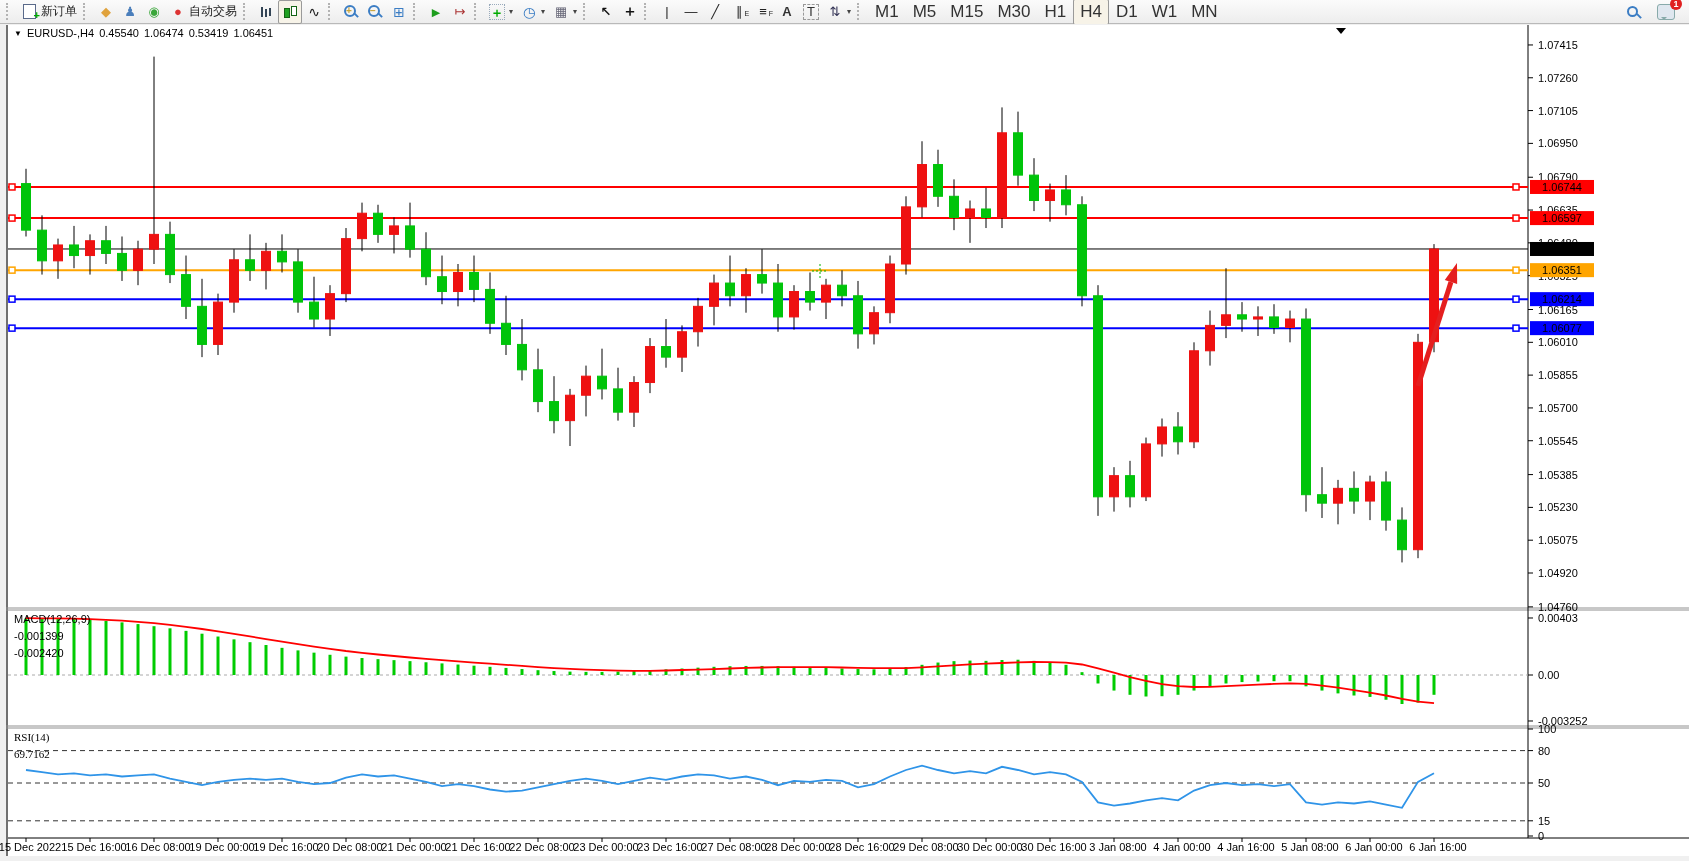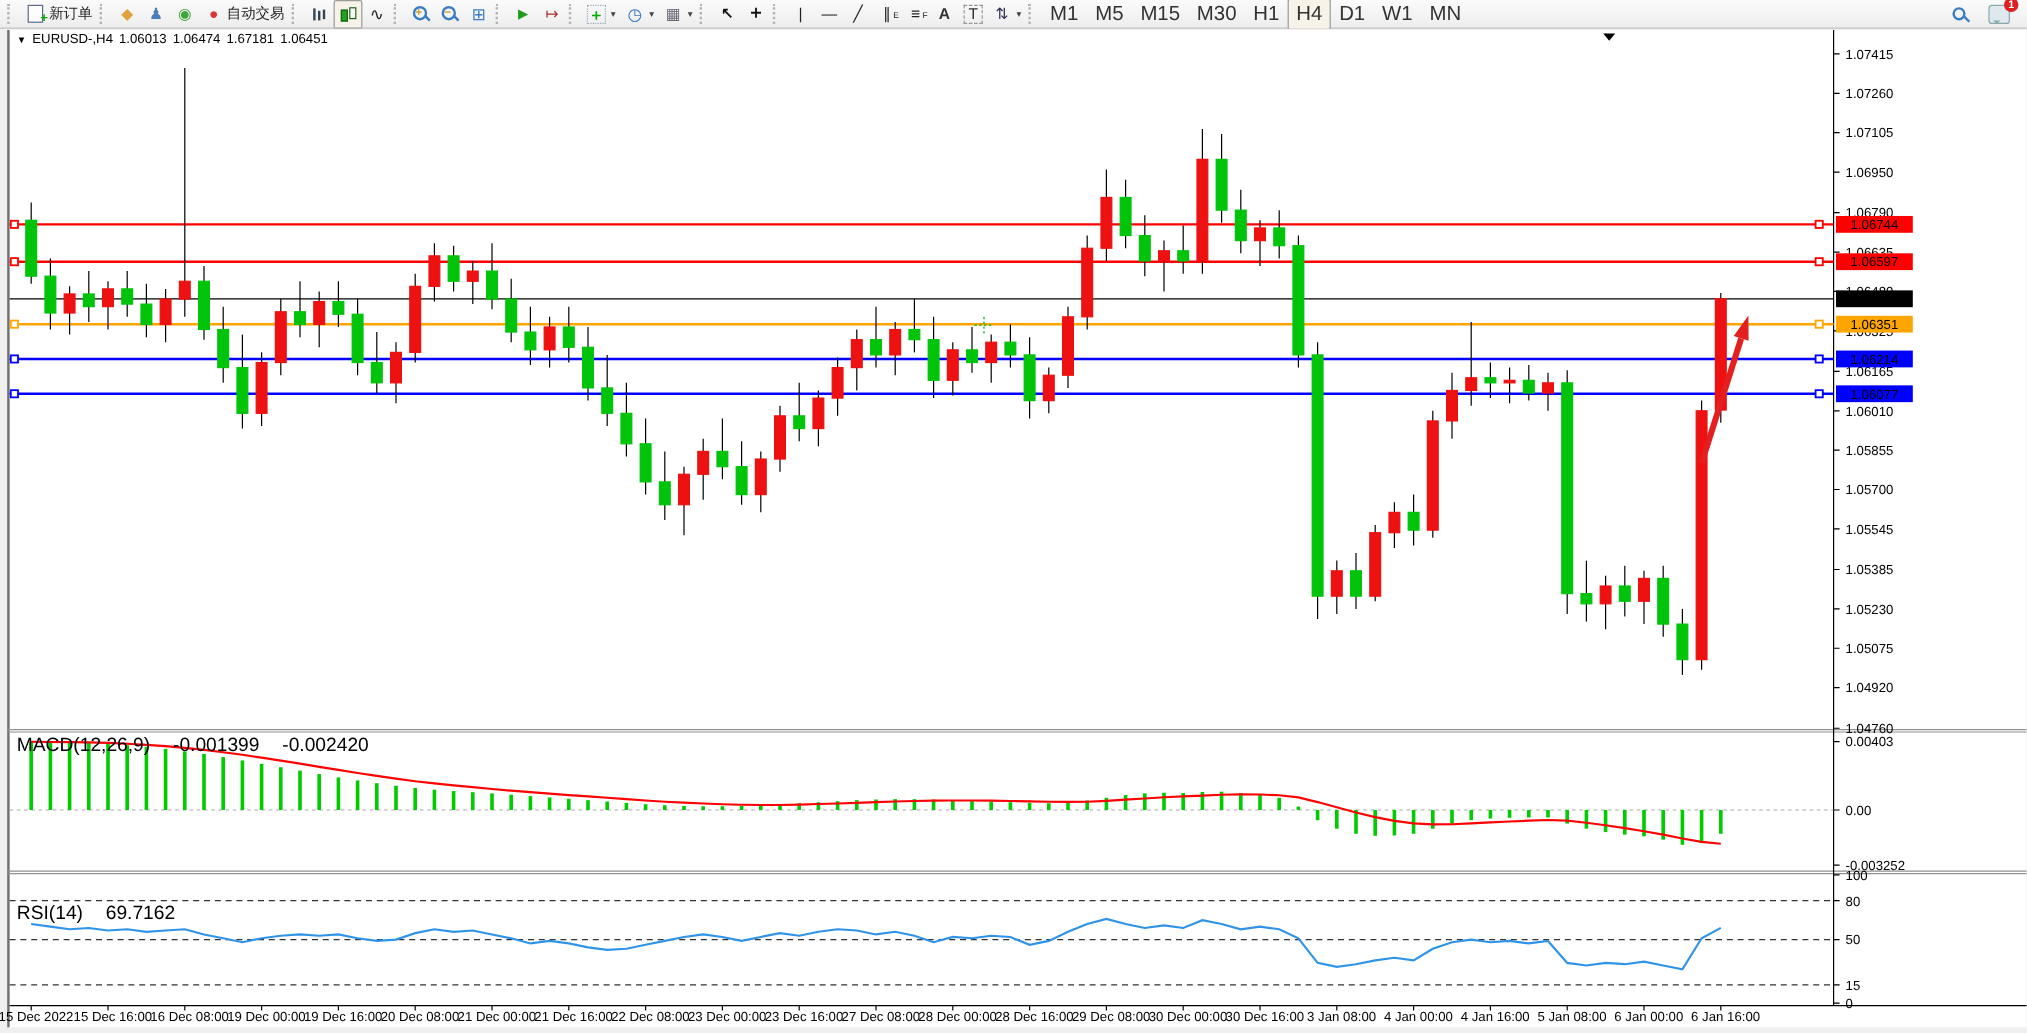--- a/index.html
+++ b/index.html
@@ -66,23 +66,23 @@
   .btn-wrap{position:relative;}
   .badge{position:absolute;top:-3px;right:-4px;background:#e02020;color:#fff;border-radius:50%;
     width:12px;height:12px;font-size:9px;line-height:12px;text-align:center;font-weight:bold;}
   #tb-right{margin-left:auto;display:flex;align-items:center;gap:8px;padding-right:6px;}
   .tf{padding:2px 6px;color:#333;font-size:17px;}
   
   #chart-svg{position:absolute;left:0;top:0;}
   #chart-title{position:absolute;left:14px;top:27px;font-size:11px;color:#000;
     display:flex;gap:5px;align-items:center;}
   #chart-title .dd{font-size:8px;}
-  .ind-label{position:absolute;font-size:16px;color:#000;display:flex;gap:19px;}
+  .ind-label{position:absolute;font-size:11px;color:#000;display:flex;gap:5px;flex-direction:column;}
   #macd-label{left:14px;top:613px;}
-  #rsi-label{left:14px;top:753px;}
+  #rsi-label{left:14px;top:731px;font-family:Liberation Serif, serif;}
   svg text{font-family:"Liberation Sans","DejaVu Sans",sans-serif;font-size:11px;fill:#000;}
 </style>
 </head>
 <body>
 
 <div id="app">
   <div id="toolbar">
       <div class="grip"></div>
       <div class="tbtn">
         <span class="glyph ic-new-order"></span>
@@ -612,23 +612,23 @@
       <line x1="812" y1="271" x2="828" y2="271" stroke="#00b000" stroke-dasharray="2,2"></line>
       <line x1="820" y1="264" x2="820" y2="278" stroke="#00b000" stroke-dasharray="2,2"></line>
       <line x1="1418" y1="386" x2="1450.9551227853215" y2="282.06461275398635" stroke="#e41f1f" stroke-width="5"></line>
       <polygon points="1457,263 1457.151121930367,284.0291978487569 1444.759123640276,280.1000276592158" fill="#e41f1f"></polygon>
       <polygon points="1336,28 1346,28 1341,34" fill="#000"></polygon>
     </svg>
 
   <div id="chart-title">
     <span class="dd">▼</span>
     <span>EURUSD-,H4</span>
-    <span>1.06013</span>
+    <span>0.45540</span>
     <span>1.06474</span>
-    <span>1.67181</span>
+    <span>0.53419</span>
     <span>1.06451</span>
   </div>
 
   <div id="macd-label" class="ind-label">
     <span>MACD(12,26,9)</span>
     <span>-0.001399</span>
     <span>-0.002420</span>
   </div>
 
   <div id="rsi-label" class="ind-label">

